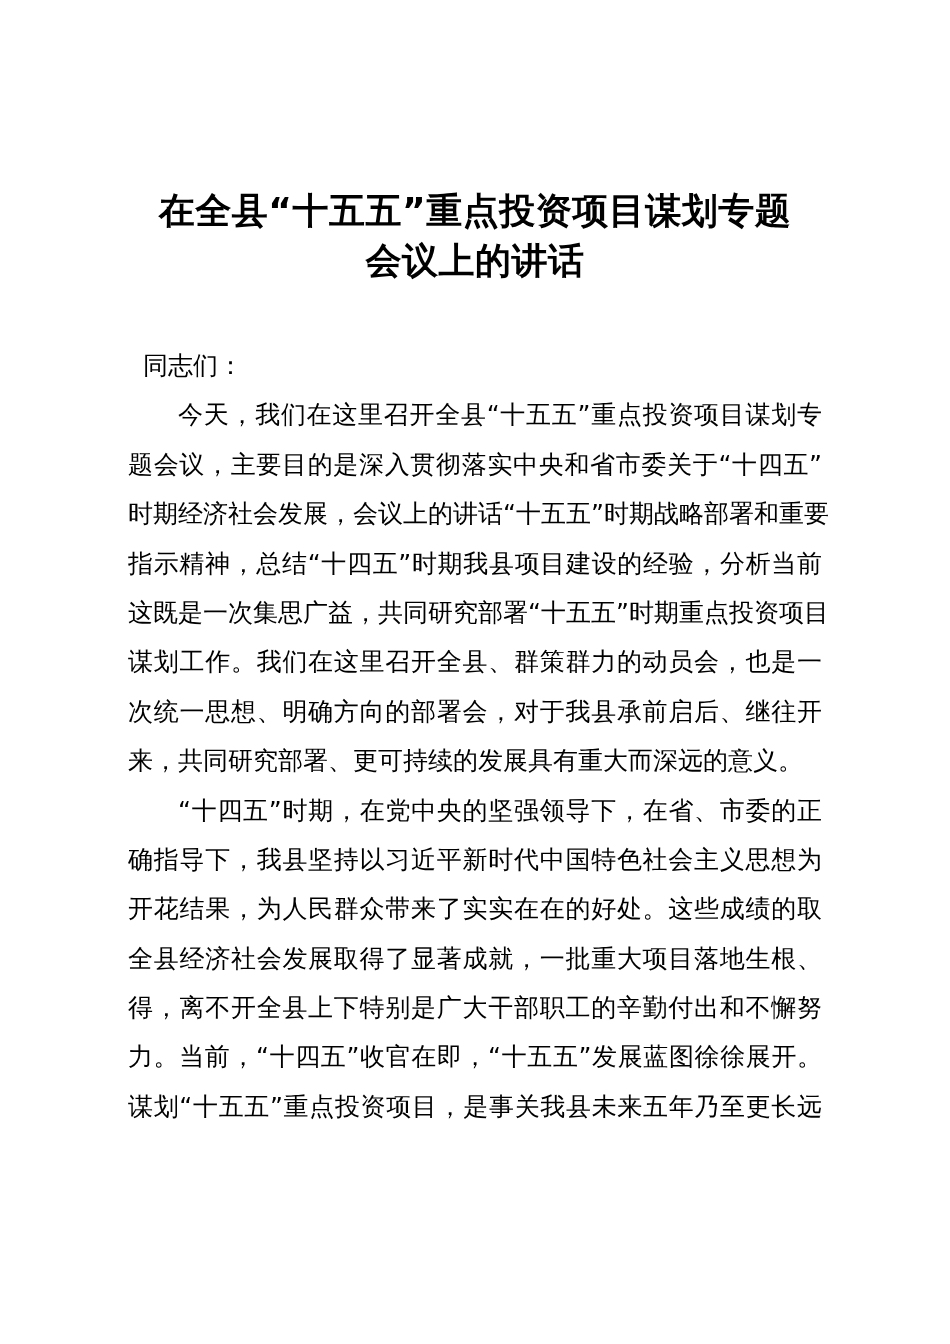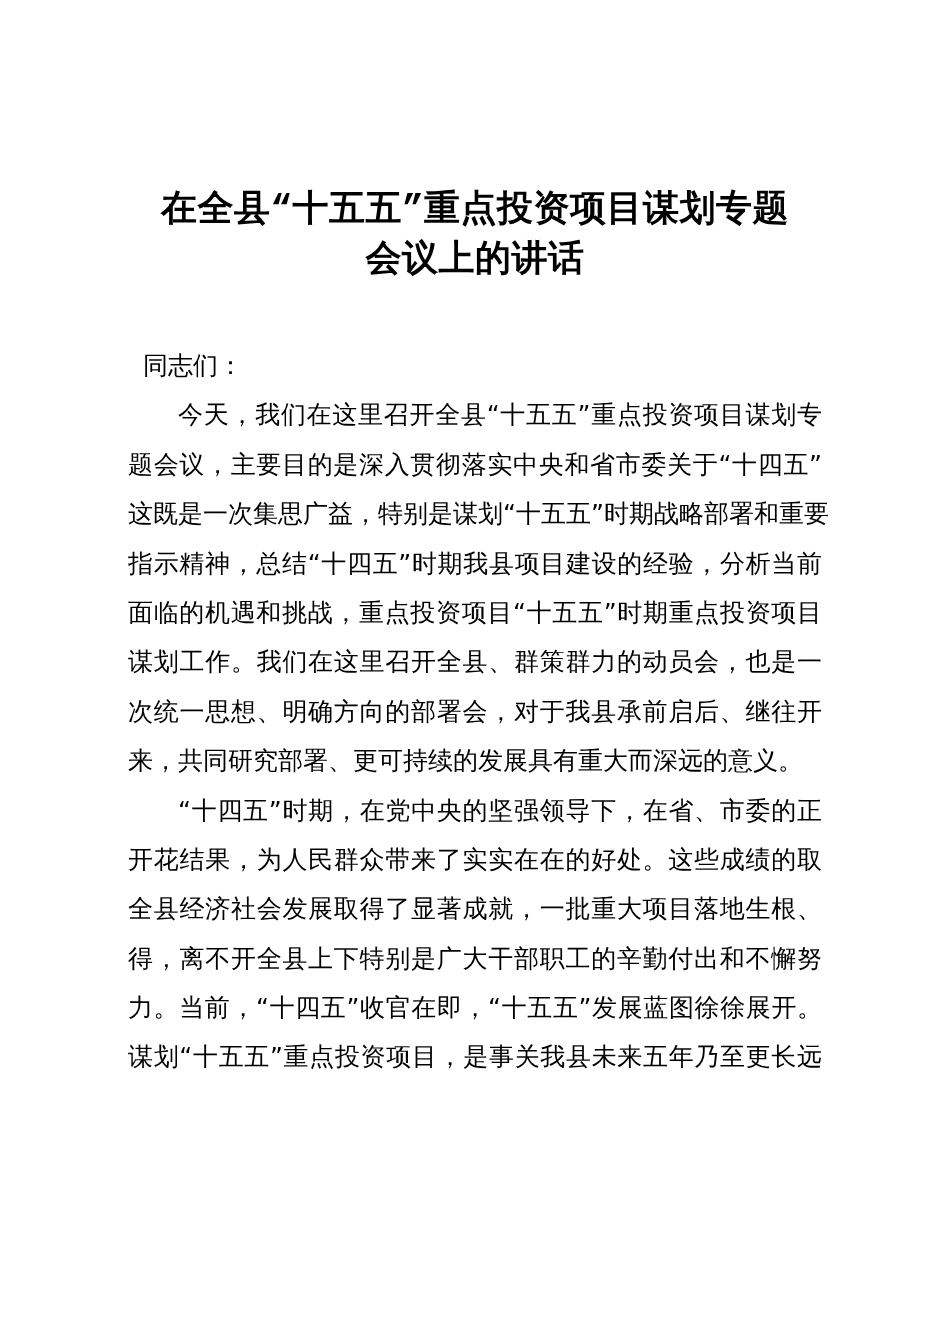--- a/index.html
+++ b/index.html
@@ -26,21 +26,21 @@
       left: 120px;
       top: 186px;
       width: 710px;
       text-align: center;
       font-weight: bold;
       font-size: 36px;
       line-height: 50px;
       letter-spacing: 0.5px;
       margin: 0;
     }
-    .title span { display: block; white-space: nowrap; font-family: Liberation Mono, monospace; }
+    .title span { display: block; white-space: nowrap; }
     .body-text {
       position: absolute;
       left: 128px;
       top: 341px;
       width: 700px;
       font-size: 25px;
       line-height: 49.4px;
     }
     .line {
       display: block;
@@ -63,30 +63,31 @@
     <span>在全县“十五五”重点投资项目谋划专题</span>
     <span>会议上的讲话</span>
   </h1>
 
   <div class="body-text">
     <span class="line salutation">同志们：</span>
 
     <div>
       <span class="line indent">今天，我们在这里召开全县“十五五”重点投资项目谋划专</span>
       <span class="line">题会议，主要目的是深入贯彻落实中央和省市委关于“十四五”</span>
-      <span class="line">这既是一次集思广益，特别是谋划“十五五”时期战略部署和重要</span>
+      <span class="line">时期经济社会发展，会议上的讲话“十五五”时期战略部署和重要</span>
       <span class="line">指示精神，总结“十四五”时期我县项目建设的经验，分析当前</span>
-      <span class="line">面临的机遇和挑战，重点投资项目“十五五”时期重点投资项目</span>
+      <span class="line">这既是一次集思广益，共同研究部署“十五五”时期重点投资项目</span>
       <span class="line">谋划工作。我们在这里召开全县、群策群力的动员会，也是一</span>
       <span class="line">次统一思想、明确方向的部署会，对于我县承前启后、继往开</span>
       <span class="line last">来，共同研究部署、更可持续的发展具有重大而深远的意义。</span>
     </div>
 
     <div>
       <span class="line indent">“十四五”时期，在党中央的坚强领导下，在省、市委的正</span>
+      <span class="line">确指导下，我县坚持以习近平新时代中国特色社会主义思想为</span>
       <span class="line">开花结果，为人民群众带来了实实在在的好处。这些成绩的取</span>
       <span class="line">全县经济社会发展取得了显著成就，一批重大项目落地生根、</span>
       <span class="line">得，离不开全县上下特别是广大干部职工的辛勤付出和不懈努</span>
       <span class="line">力。当前，“十四五”收官在即，“十五五”发展蓝图徐徐展开。</span>
       <span class="line">谋划“十五五”重点投资项目，是事关我县未来五年乃至更长远</span>
     </div>
   </div>
 
 </div>
 

